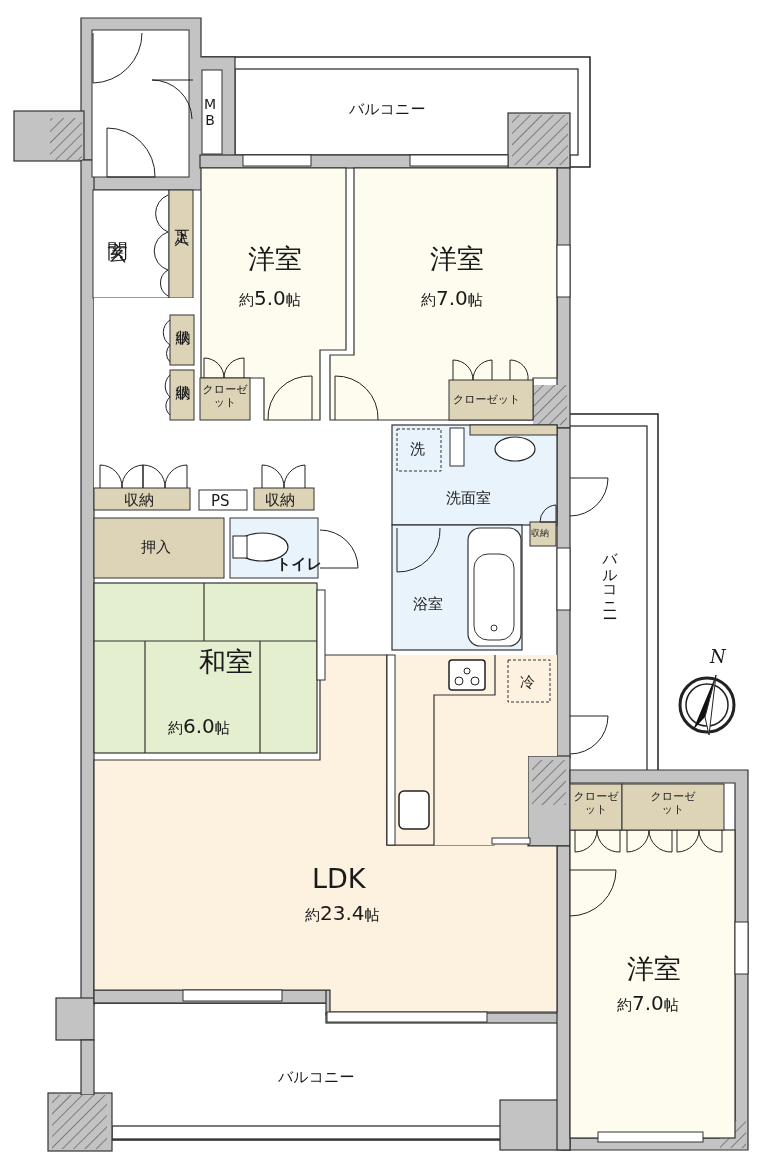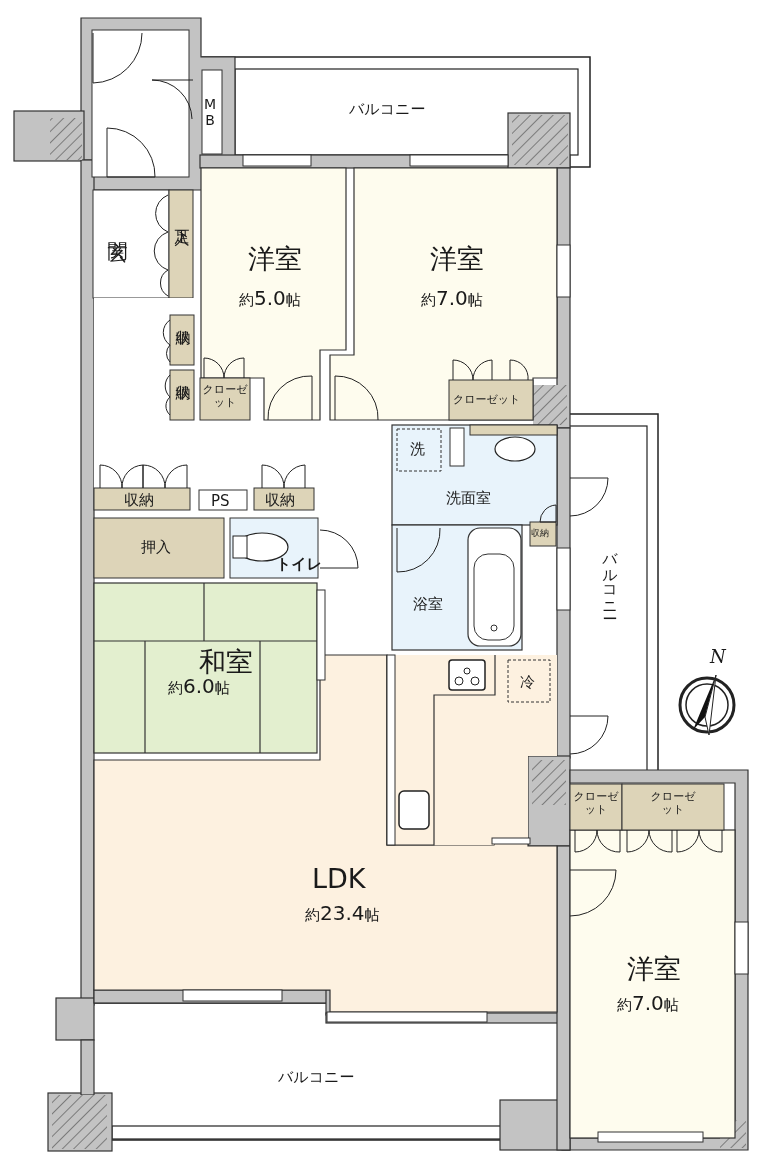--- a/index.html
+++ b/index.html
@@ -215,21 +215,21 @@
 <div class="lbl tiny" style="left:531px;top:529px;font-size:9px;">収納</div>
 <div class="lbl small" style="left:413px;top:585px;margin-top:12px;">浴室</div>
 
 <div class="lbl small" style="left:124px;top:493px;">収納</div>
 <div class="lbl small" style="left:211px;top:494px;">PS</div>
 <div class="lbl small" style="left:265px;top:493px;">収納</div>
 <div class="lbl small" style="left:141px;top:541px;font-family:Liberation Mono, monospace;">押入</div>
 <div class="lbl small" style="left:276px;top:557px;font-weight:bold;">トイレ</div>
 
 <div class="lbl room-name" style="left:183px;top:648px;margin-left:16px;">和室</div>
-<div class="lbl room-size" style="left:168px;top:676px;text-align:center;"><span>約</span><span class="num">6.0</span><span>帖</span></div>
+<div class="lbl room-size" style="left:168px;top:716px;text-align:center;"><span>約</span><span class="num">6.0</span><span>帖</span></div>
 
 <div class="lbl small" style="left:520px;top:675px;font-size:15px;">冷</div>
 
 <div class="lbl room-name" style="left:312px;top:865px;">LDK</div>
 <div class="lbl room-size" style="left:305px;top:903px;"><span>約</span><span class="num">23.4</span><span>帖</span></div>
 
 <div class="lbl tiny" style="left:573px;top:790px;width:46px;white-space:normal;line-height:1.2;">クローゼット</div>
 <div class="lbl tiny" style="left:650px;top:790px;width:46px;white-space:normal;line-height:1.2;">クローゼット</div>
 
 <div class="lbl room-name" style="left:627px;top:955px;">洋室</div>

